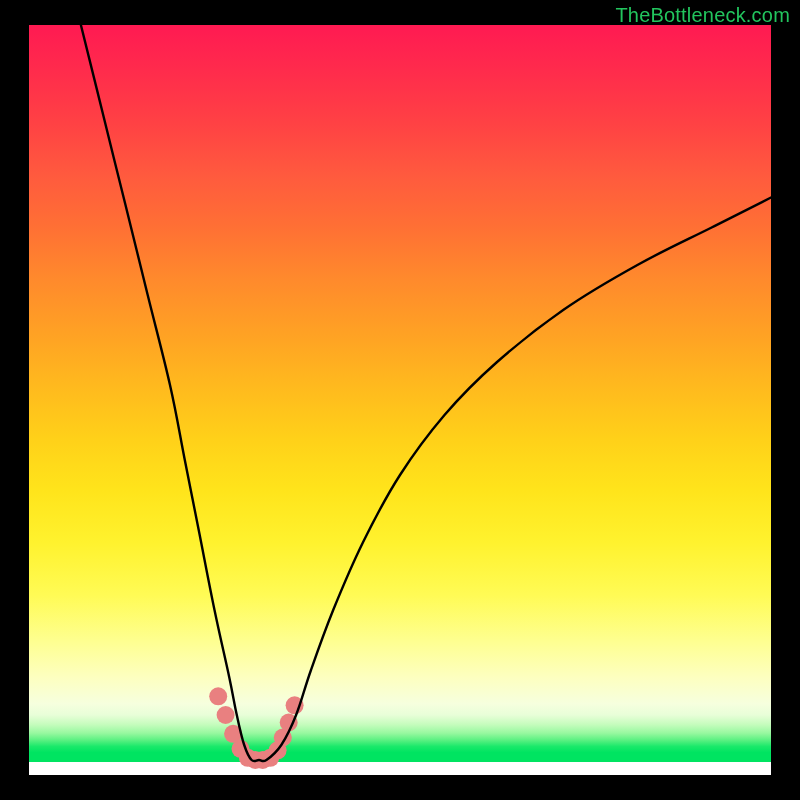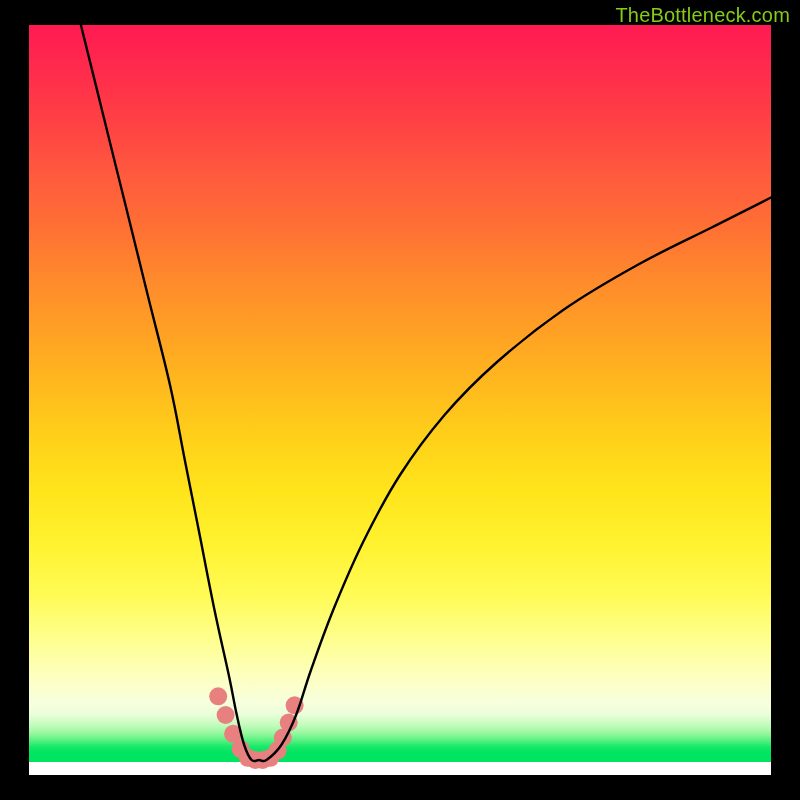--- a/index.html
+++ b/index.html
@@ -51,21 +51,21 @@
       #00e461 97%,
       #00e461 98.3%,
       #ffffff 98.3%,
       #ffffff 100%
     );
   }
   .watermark {
     position: absolute;
     top: 4px;
     right: 10px;
-    color: #84cc16;
+    color: #22c55e;
     font-size: 20px;
     letter-spacing: 0.2px;
     font-weight: 500;
   }
   svg.curve {
     position: absolute;
     left: 0;
     top: 0;
     width: 742px;
     height: 750px;

